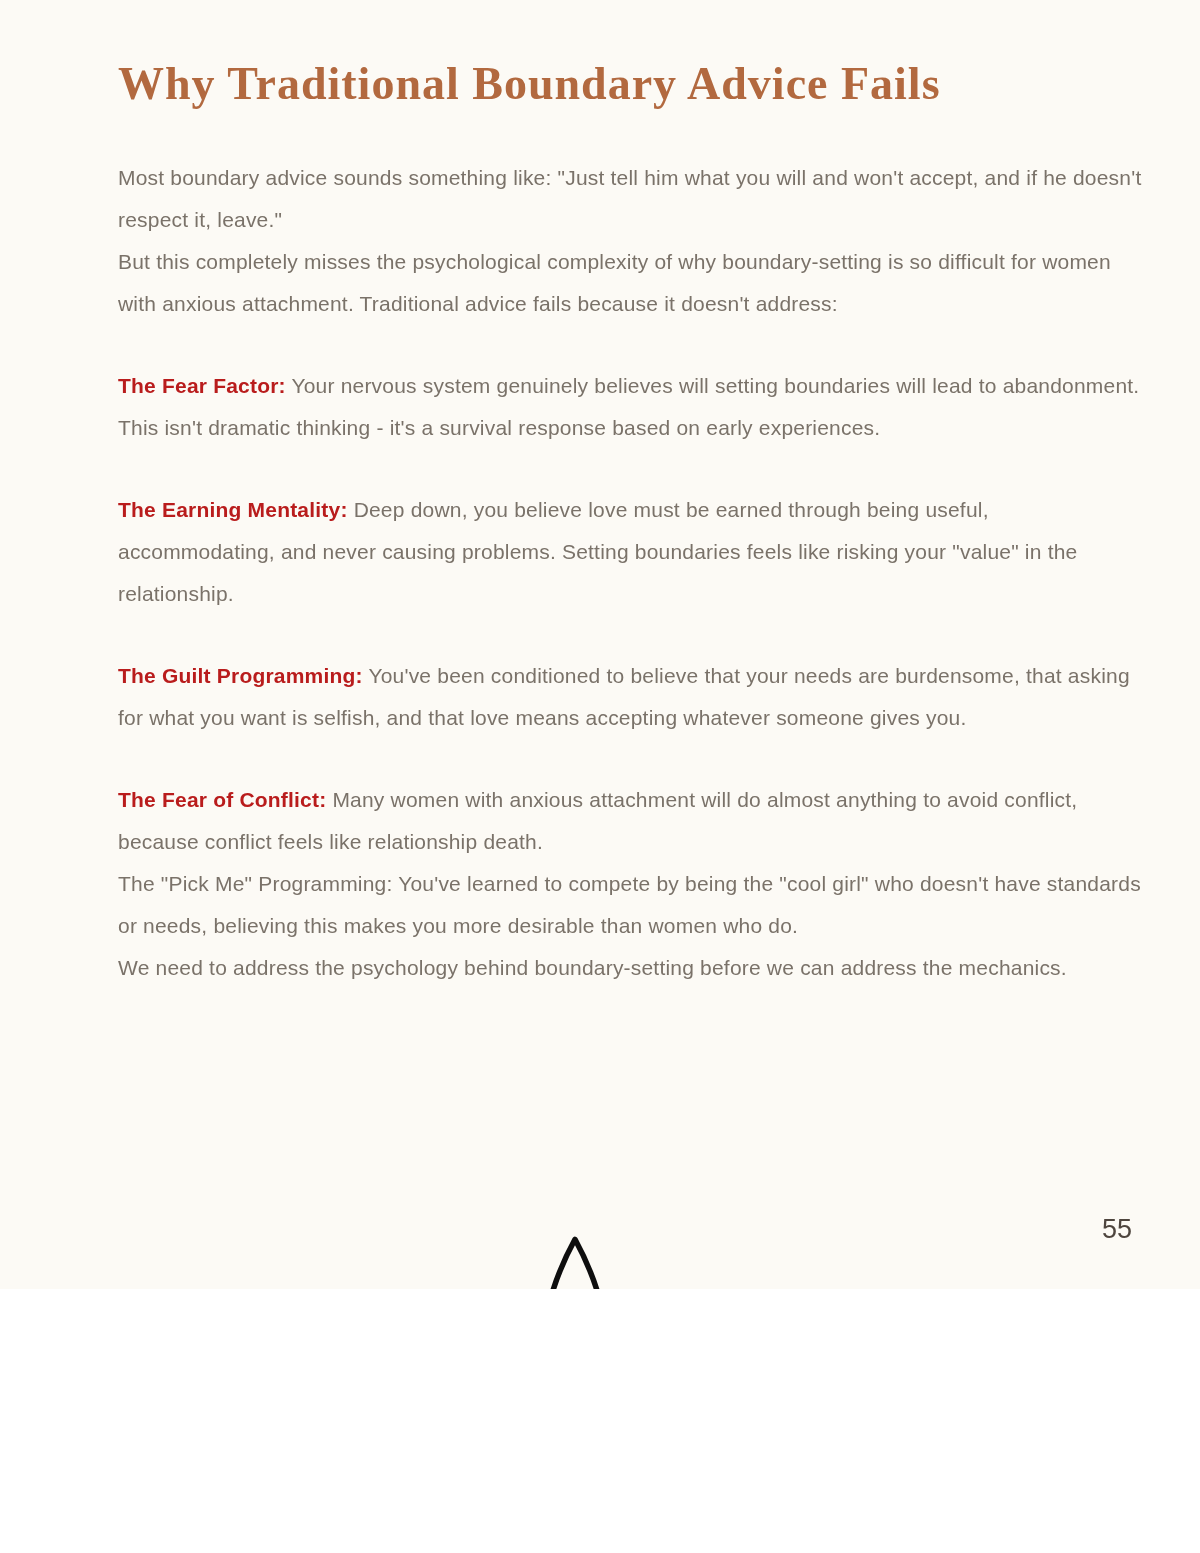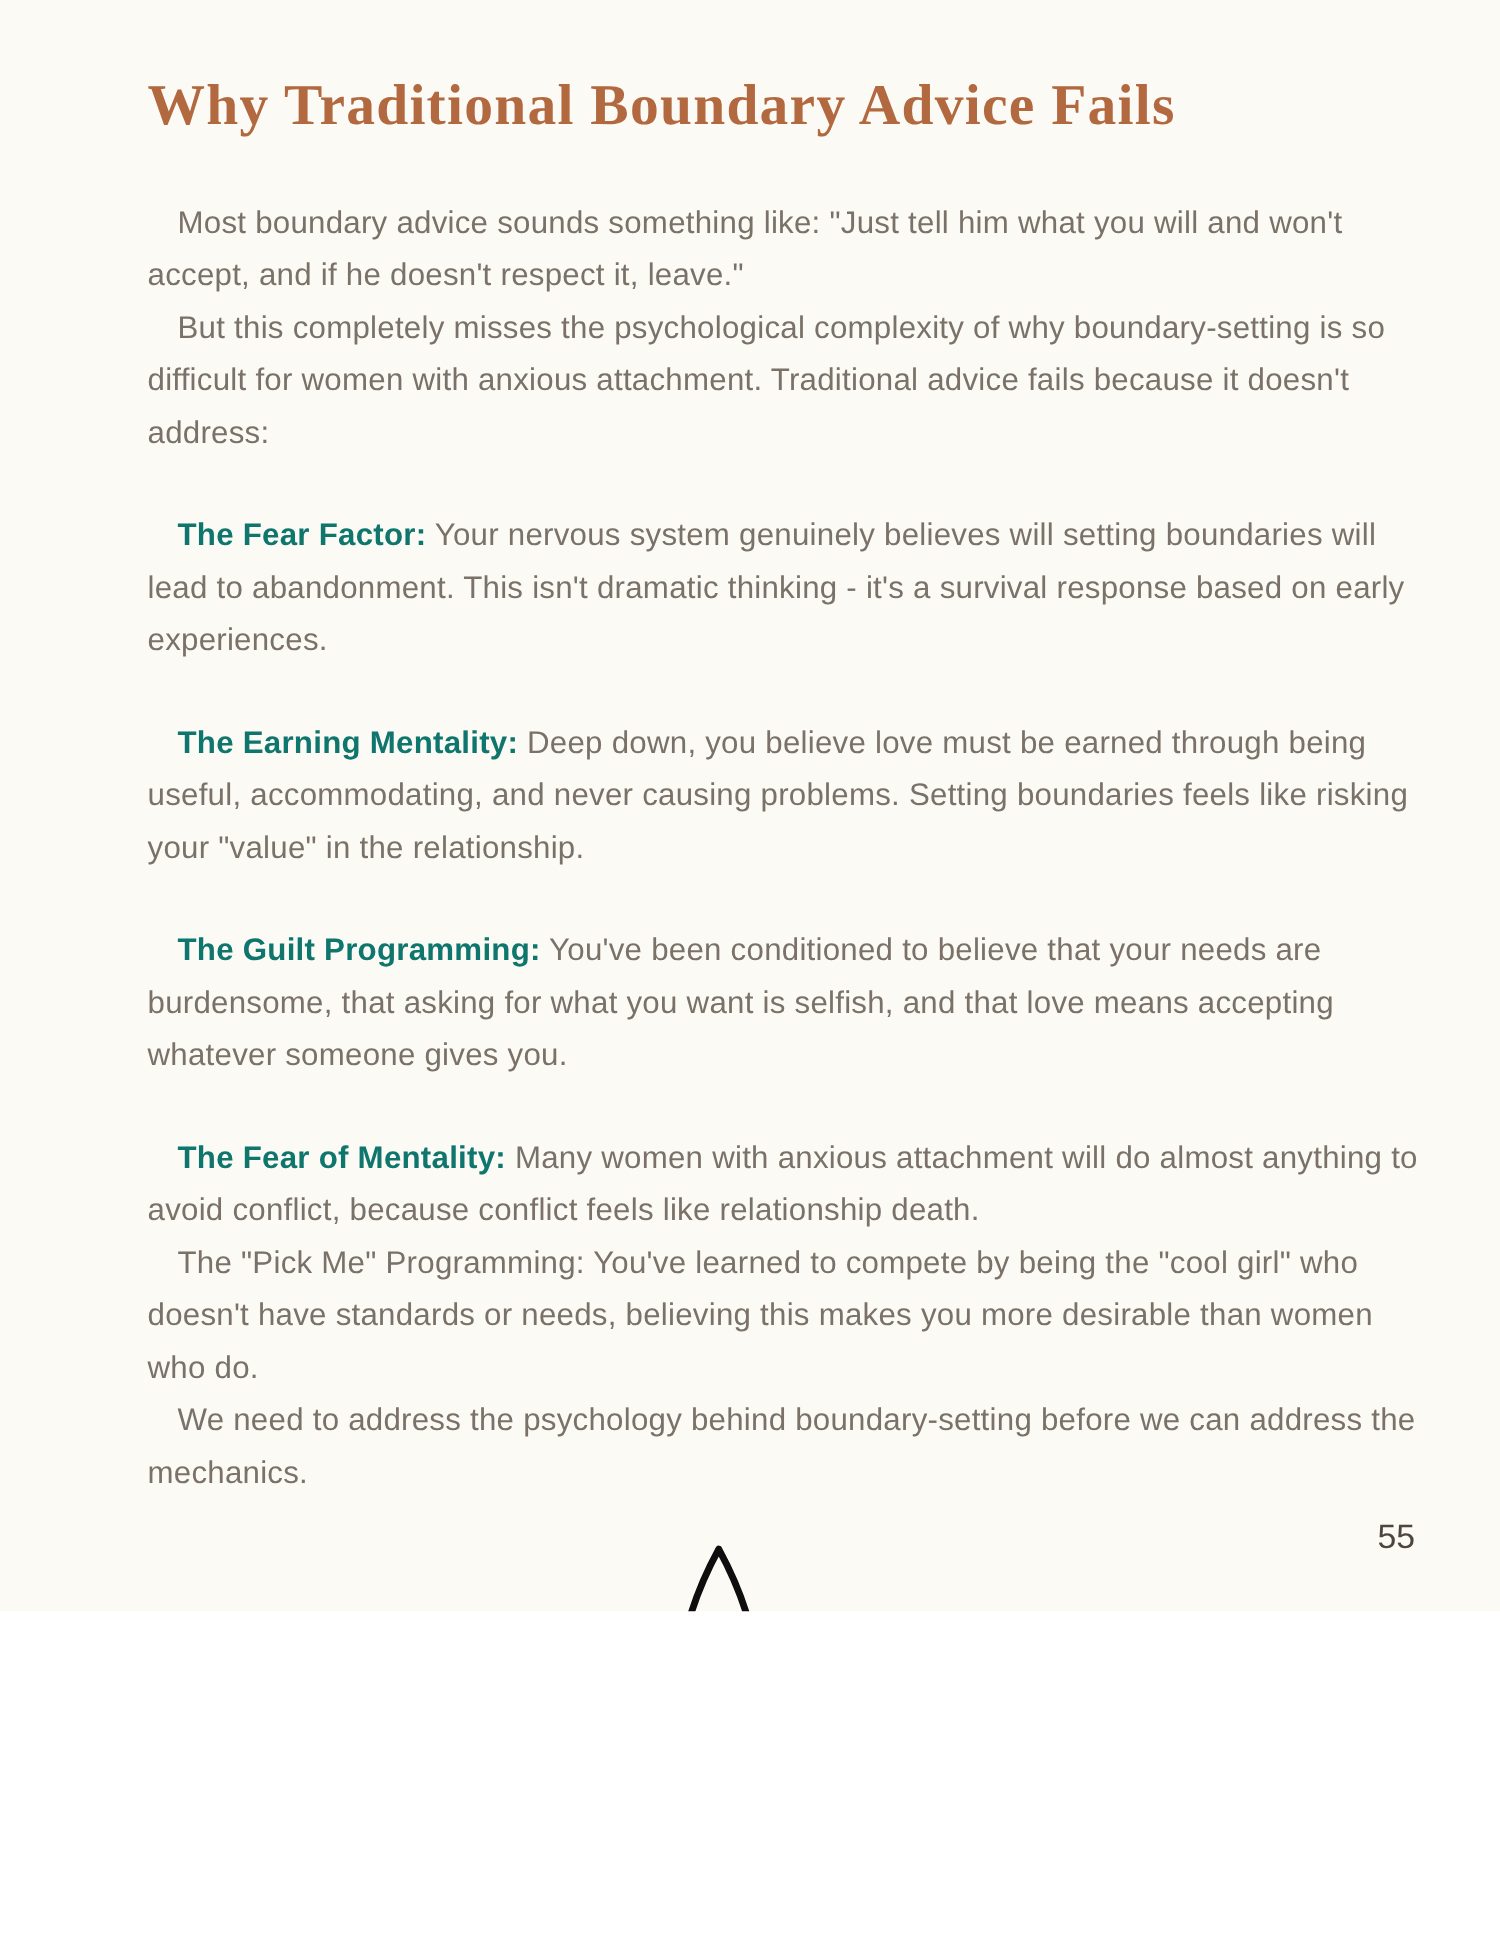--- a/index.html
+++ b/index.html
@@ -27,29 +27,28 @@
     line-height: 1.15;
     letter-spacing: 1px;
     color: #b2693f;
     margin: 0 0 46px 0;
   }
   .block {
     margin: 0 0 40px 0;
   }
   .para {
     margin: 0;
-    font-size: 25px;
+    font-size: 21px;
     line-height: 42px;
     letter-spacing: 0.2px;
     color: #7a7269;
   }
   .para strong {
     font-weight: 700;
-    color: #0f766e;
-    margin-left: 24px;
+    color: #b91c1c;
   }
   .lotus {
     position: absolute;
     left: 344px;
     top: 1232px;
     width: 462px;
     height: 292px;
   }
   .page-number {
     position: absolute;
@@ -79,21 +78,21 @@
 
     <div class="block">
       <p class="para"><strong>The Earning Mentality:</strong><span> Deep down, you believe love must be earned through being useful, accommodating, and never causing problems. Setting boundaries feels like risking your "value" in the relationship.</span></p>
     </div>
 
     <div class="block">
       <p class="para"><strong>The Guilt Programming:</strong><span> You've been conditioned to believe that your needs are burdensome, that asking for what you want is selfish, and that love means accepting whatever someone gives you.</span></p>
     </div>
 
     <div class="block">
-      <p class="para"><strong>The Fear of Mentality:</strong><span> Many women with anxious attachment will do almost anything to avoid conflict, because conflict feels like relationship death.</span></p>
+      <p class="para"><strong>The Fear of Conflict:</strong><span> Many women with anxious attachment will do almost anything to avoid conflict, because conflict feels like relationship death.</span></p>
       <p class="para"><strong></strong><span>The "Pick Me" Programming: You've learned to compete by being the "cool girl" who doesn't have standards or needs, believing this makes you more desirable than women who do.</span></p>
       <p class="para"><strong></strong><span>We need to address the psychology behind boundary-setting before we can address the mechanics.</span></p>
     </div>
 
   </div>
 
   <svg class="lotus" viewBox="0 0 500 320" fill="none" stroke="#0e0e0e" stroke-width="6" stroke-linecap="round" stroke-linejoin="round">
 
     <path d="M250,268 Q115,285 12,152 Q150,160 250,268"></path>
 

